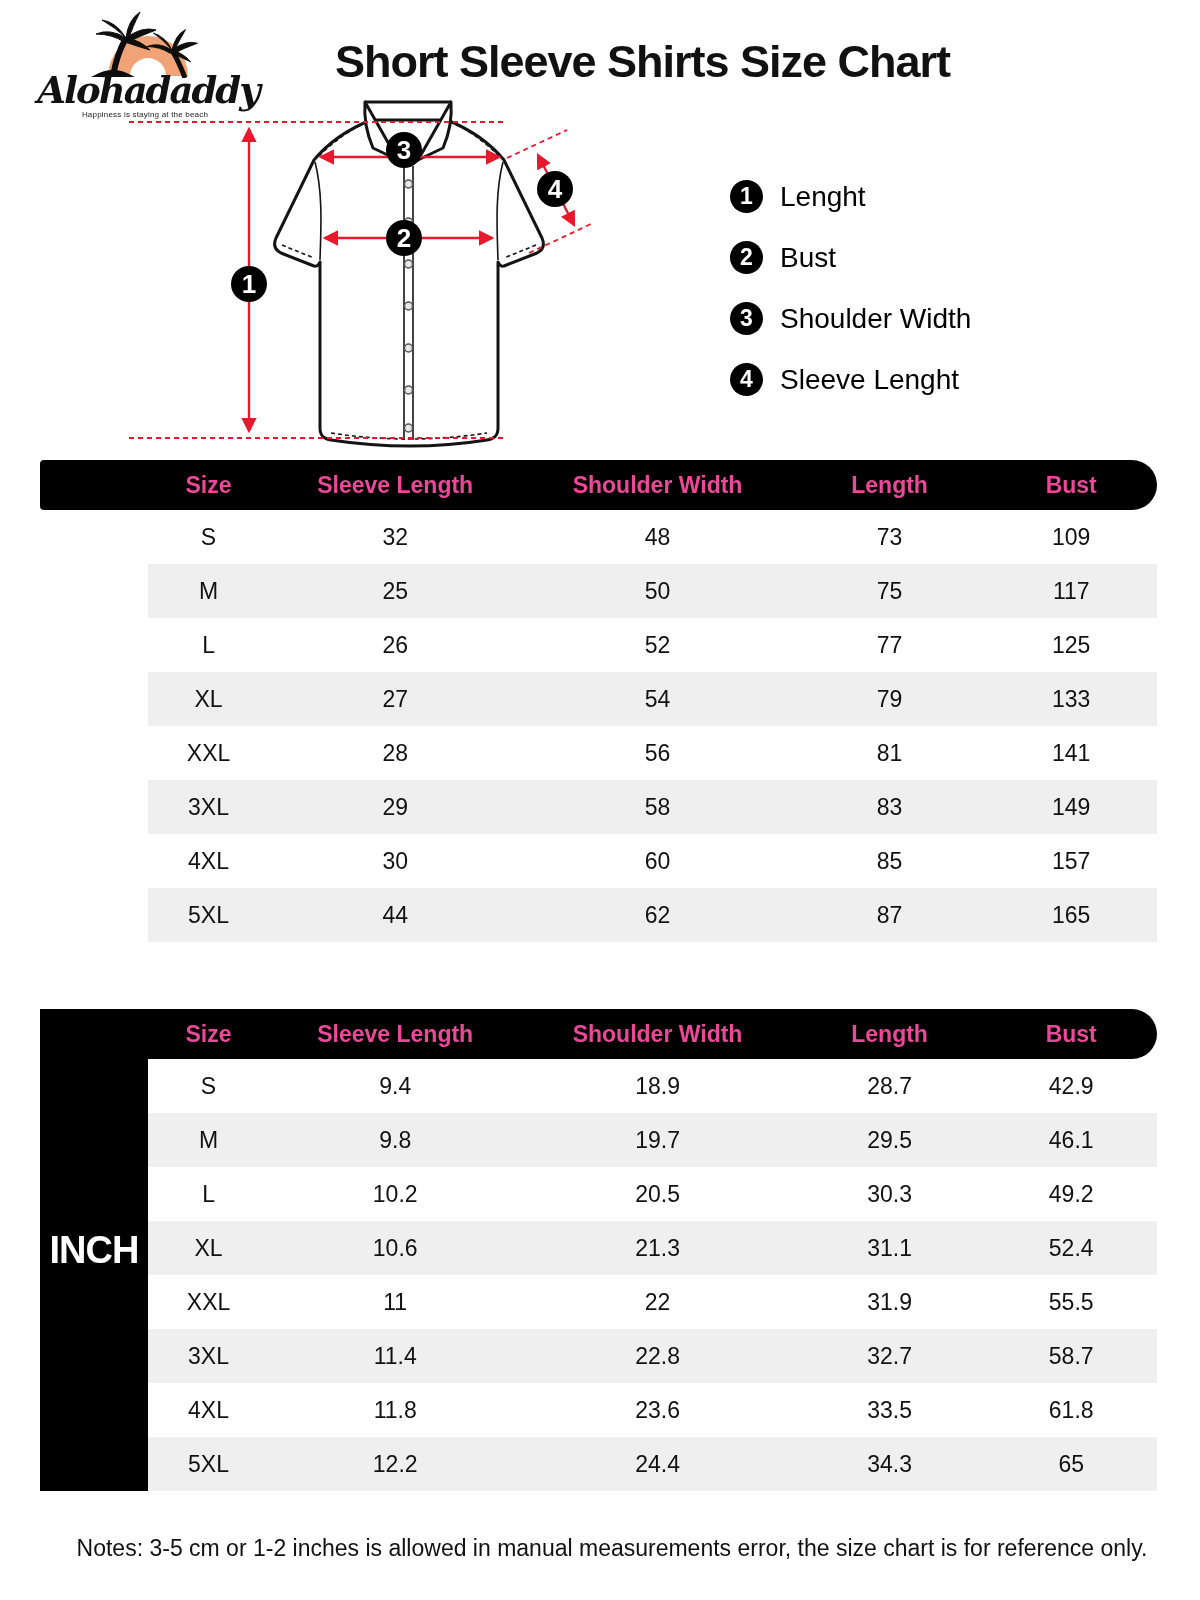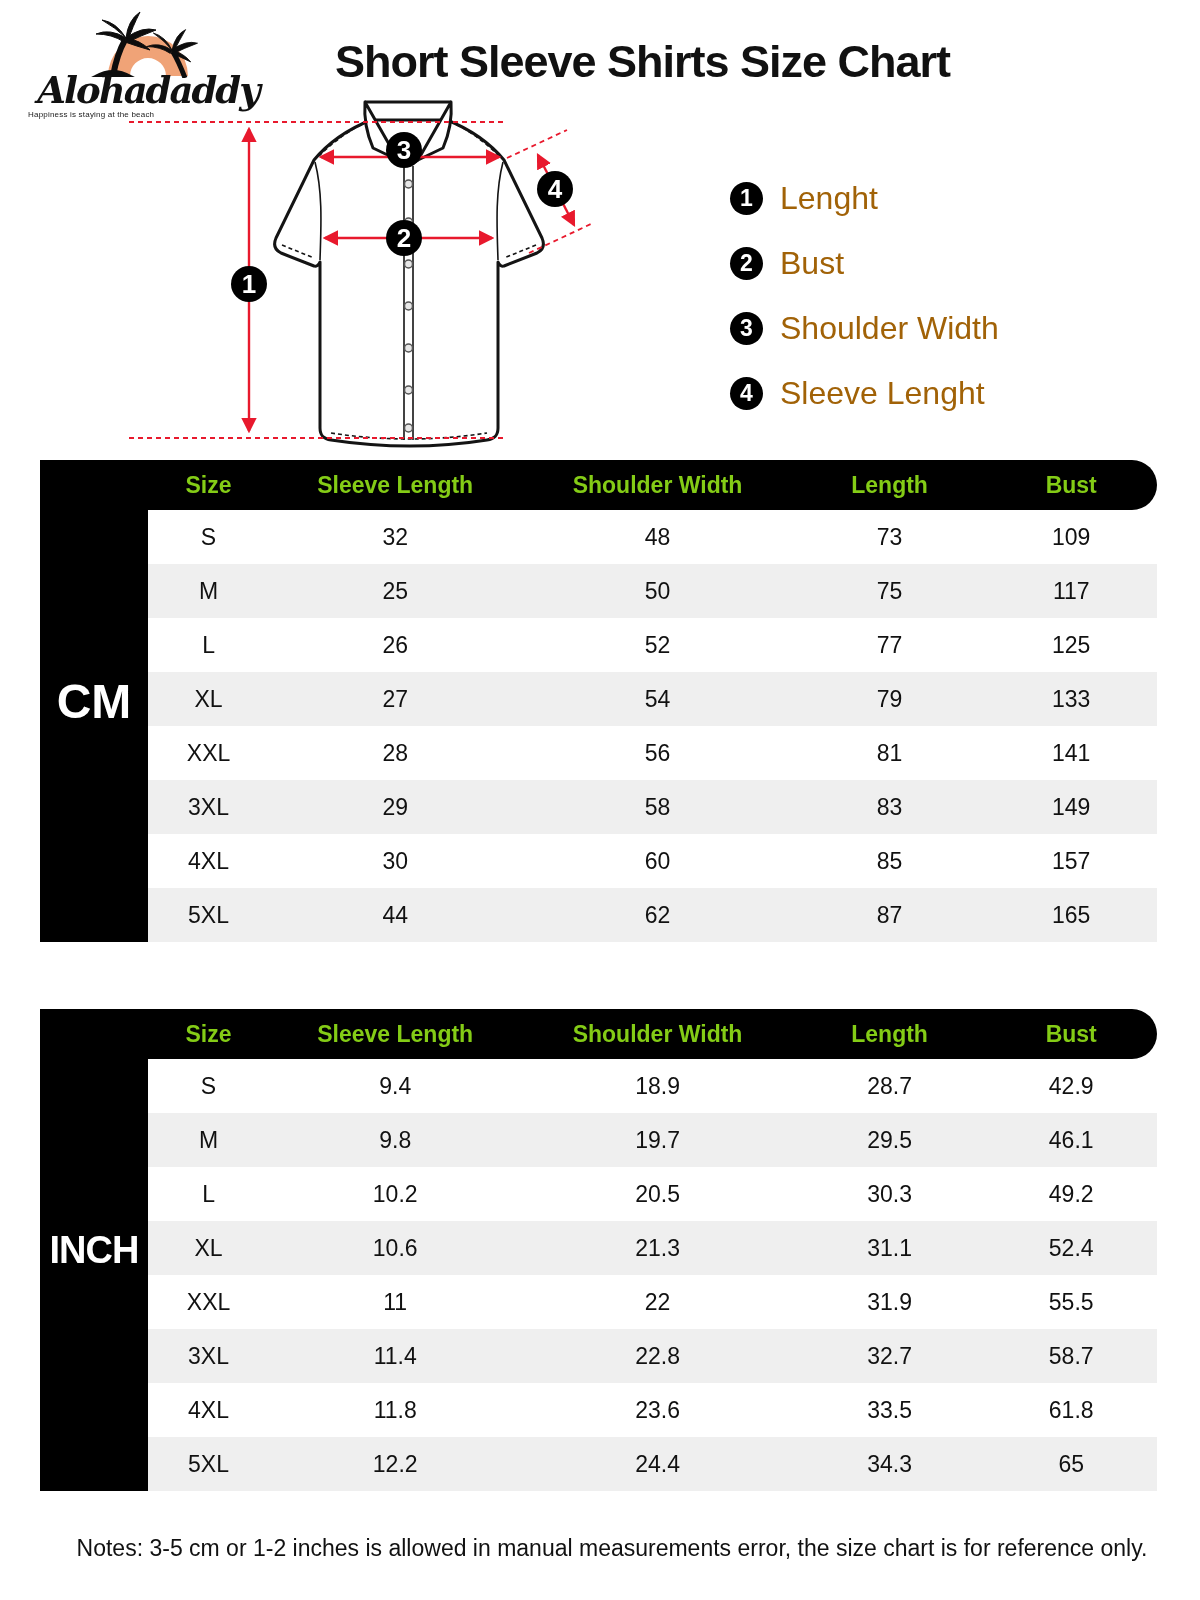--- a/index.html
+++ b/index.html
@@ -15,21 +15,21 @@
   
   .logo { position:absolute; left:28px; top:6px; width:240px; }
   .logo svg { display:block; margin:0 auto; }
   .brand-name {
     font-family:"DejaVu Serif", serif;
     font-style:italic; font-weight:bold;
     font-size:37px; letter-spacing:-2px;
     text-align:center; line-height:1; margin-top:-6px;
   }
   .brand-tagline {
-    font-size:8px; text-align:left; padding-right:6px; margin-top:1px;
+    font-size:8px; text-align:center; padding-right:6px; margin-top:1px;
     color:#222; letter-spacing:.2px;
   }
 
   
   .page-title {
     position:absolute; top:36px; left:85px; right:0;
     text-align:center;
     font-size:45px; font-weight:bold; letter-spacing:-1px;
   }
 
@@ -38,21 +38,21 @@
 
   
   .legend { position:absolute; left:730px; top:180px; display:flex; flex-direction:column; gap:28px; }
   .legend-item { display:flex; align-items:center; gap:17px; }
   .legend-badge {
     width:33px; height:33px; border-radius:50%;
     background:#000; color:#fff;
     display:flex; align-items:center; justify-content:center;
     font-size:23px; font-weight:bold; flex:0 0 auto;
   }
-  .legend-label { font-size:32px; color:#a16207; }
+  .legend-label { font-size:28px; color:#000000; }
 
   
   .size-table { position:absolute; left:40px; width:1117px; }
   .size-table.cm   { top:460px; }
   .size-table.inch { top:1009px; }
 
   .unit-rail {
     position:absolute; left:0; top:0; bottom:0; width:108px;
     background:var(--table-black,#000);
     display:flex; align-items:center; justify-content:center;
@@ -60,21 +60,21 @@
   }
   .size-table.cm  .unit-rail { font-size:48px; }
   .size-table.inch .unit-rail { font-size:38px; letter-spacing:-1px; }
 
   .thead {
     position:relative; height:50px;
     background:var(--table-black,#000);
     border-radius:4px 25px 25px 4px;
     display:flex; align-items:center;
     padding-left:108px;
-    color:#84cc16; font-weight:bold; font-size:23px;
+    color:#ec4899; font-weight:bold; font-size:23px;
   }
   .tbody { margin-left:108px; }
   .tr { display:flex; align-items:center; height:54px; font-size:23px; background:#fff; }
   .tr.alt { background:var(--row-alt,#efefef); }
   .cell { text-align:center; }
   .col0 { width:12%; } .col1 { width:25%; } .col2 { width:27%; } .col3 { width:19%; } .col4 { width:17%; }
 
   
   .notes {
     position:absolute; top:1535px; left:0; right:0;
@@ -194,23 +194,20 @@
       <span class="legend-badge">3</span>
       <span class="legend-label">Shoulder Width</span>
     </div>
     <div class="legend-item">
       <span class="legend-badge">4</span>
       <span class="legend-label">Sleeve Lenght</span>
     </div>
   </div>
 
 <section class="size-table cm">
-  <div class="unit-rail">
-    <span>CM</span>
-  </div>
   <div class="thead">
       <div class="cell col0">Size</div>
       <div class="cell col1">Sleeve Length</div>
       <div class="cell col2">Shoulder Width</div>
       <div class="cell col3">Length</div>
       <div class="cell col4">Bust</div>
     </div>
   <div class="tbody">
       <div class="tr">
         <div class="cell col0">S</div>

